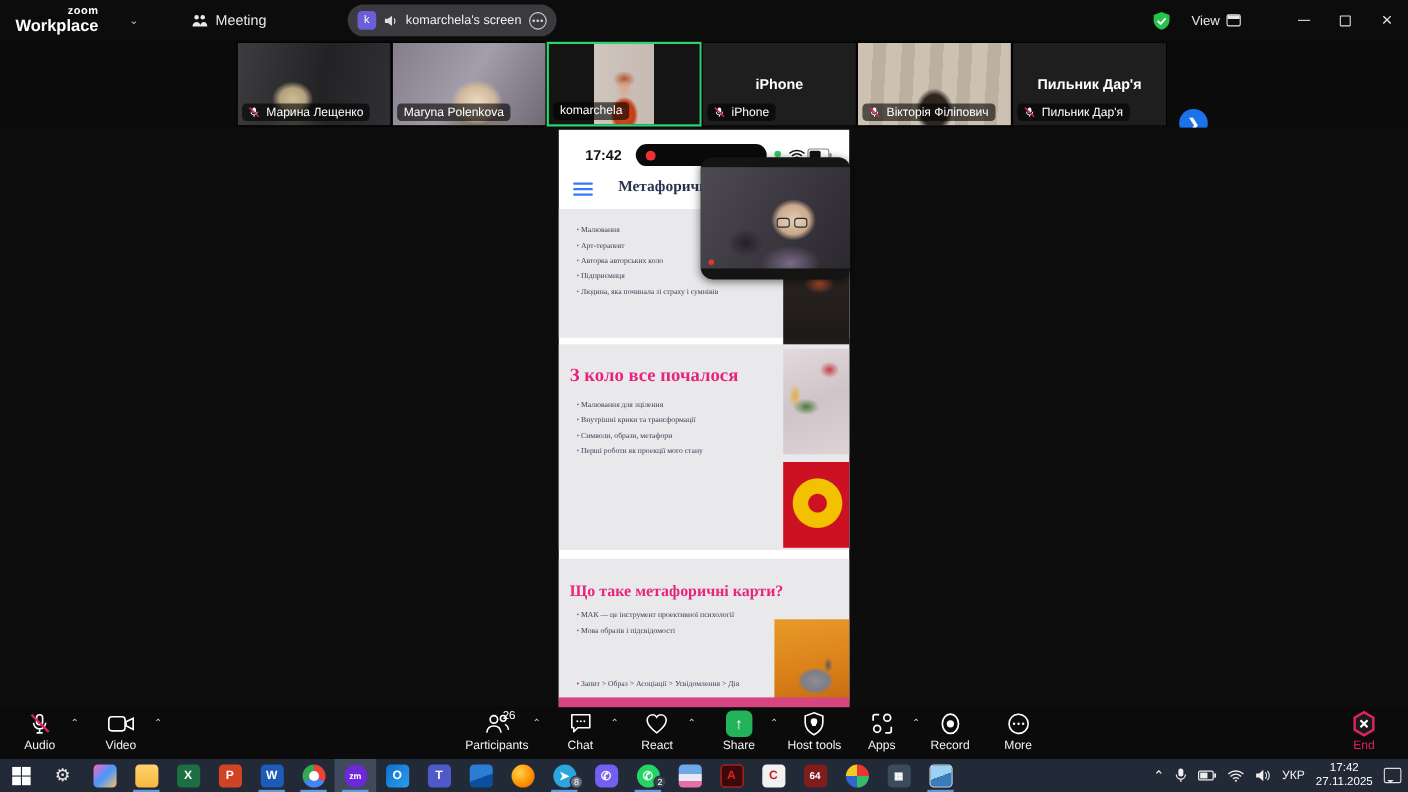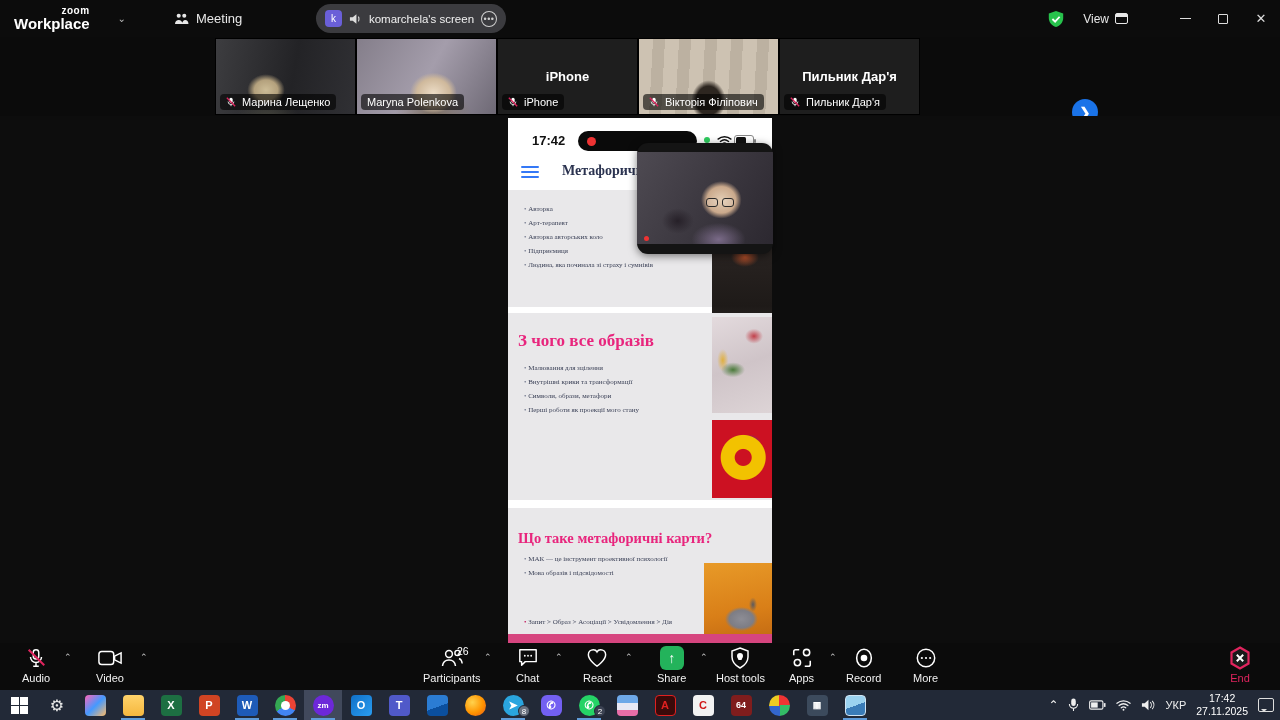--- a/index.html
+++ b/index.html
@@ -234,20 +234,25 @@
           <span>Марина Лещенко</span>
         </div>
       </div>
 
       <div class="tile t-polenkova">
         <div class="name-tag">
           <span>Maryna Polenkova</span>
         </div>
       </div>
 
+      <div class="tile t-komarchela active">
+        <div class="name-tag">
+          <span>komarchela</span>
+        </div>
+      </div>
 
       <div class="tile t-iphone">
         <div class="center-name">iPhone</div>
         <div class="name-tag">
           <svg width="10" height="10" viewBox="0 0 12 12">
               <rect x="4" y="1" width="4" height="6" rx="2" fill="#fff"></rect>
               <path d="M2.5 5.5a3.5 3.5 0 007 0M6 9v2" stroke="#fff" fill="none"></path>
               <path d="M1 1l10 10" stroke="#e0245e" stroke-width="1.6"></path>
             </svg>
           <span>iPhone</span>
@@ -301,31 +306,31 @@
         <div class="list-ic">
             <i></i>
             <i></i>
             <i></i>
           </div>
         <div class="ptitle">Метафоричні к</div>
       </div>
 
       <div class="slide s1">
         <div class="bullets" style="top:16px">
-          <div>Авторка</div>
+          <div>Малювання</div>
           <div>Арт-терапевт</div>
           <div>Авторка авторських коло</div>
           <div>Підприємиця</div>
           <div>Людина, яка починала зі страху і сумнівів</div>
         </div>
       </div>
       <div class="photo ph1"></div>
 
       <div class="slide s2">
-        <div class="s-title">З чого все образів</div>
+        <div class="s-title">З коло все почалося</div>
         <div class="bullets" style="top:52px">
           <div>Малювання для зцілення</div>
           <div>Внутрішні крики та трансформації</div>
           <div>Символи, образи, метафори</div>
           <div>Перші роботи як проекції мого стану</div>
         </div>
       </div>
       <div class="photo ph2a"></div>
       <div class="photo ph2b"></div>
 

